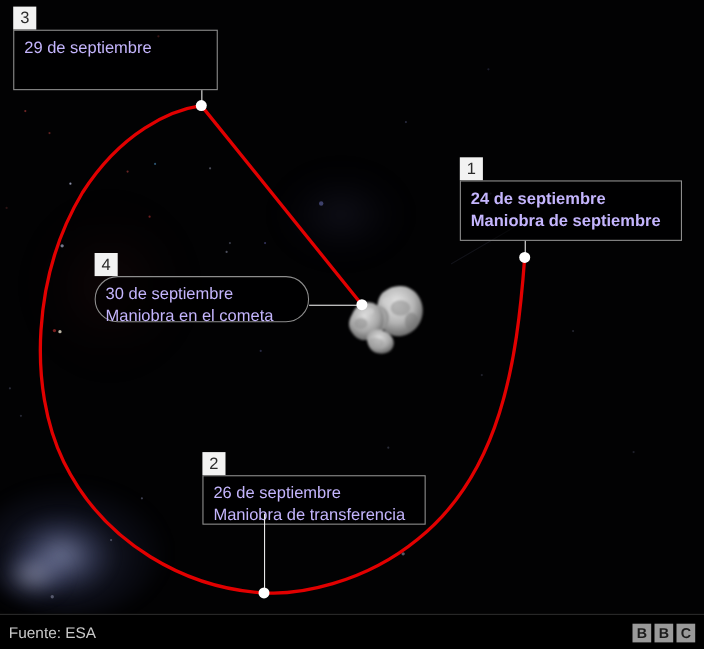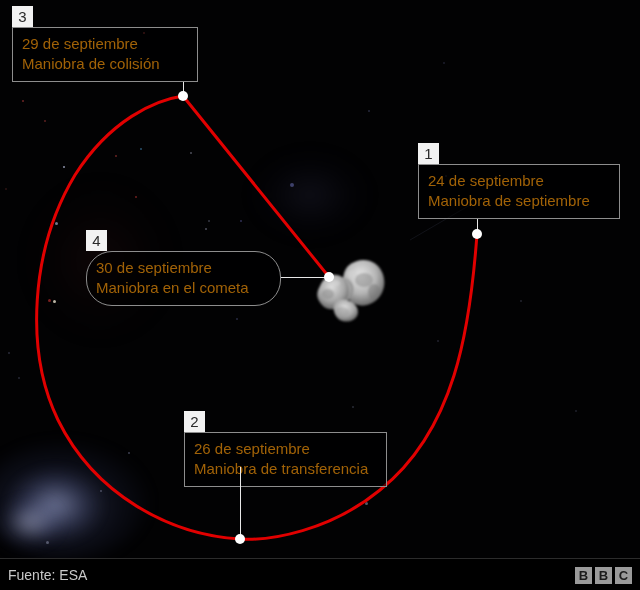--- a/index.html
+++ b/index.html
@@ -95,21 +95,21 @@
   .box {
     position: absolute;
     top: 21px;
     left: 0;
     border: 1px solid #8d8d8d;
     background: rgba(0,0,0,0.55);
     padding: 6px 9px 7px 9px;
     box-sizing: border-box;
   }
   .box .line {
-    color: #a16207;
+    color: #c4b5fd;
     font-size: 15px;
     line-height: 20px;
     white-space: nowrap;
     font-family: "Liberation Sans", sans-serif;
   }
   .leader {
     position: absolute;
     background: #e8e8e8;
   }
   .dot {
@@ -261,49 +261,48 @@
         <ellipse cx="48" cy="24" rx="5" ry="4" fill="#d2d2d2" opacity="0.6"></ellipse>
         <ellipse cx="32" cy="33" rx="4" ry="3" fill="#d8d8d8" opacity="0.5"></ellipse>
       </g>
     </svg>
   </div>
 
   <div class="callout" style="left:12px;top:6px;">
     <div class="badge">3</div>
     <div class="box" style="width:186px;height:55px;">
       <div class="line">29 de septiembre</div>
-      <div class="line">Maniobra de colisión</div>
     </div>
   </div>
   <div class="leader" style="left:183px;top:82px;width:1px;height:16px;"></div>
   <div class="dot" style="left:178px;top:91px;"></div>
 
   <div class="callout" style="left:418px;top:143px;">
     <div class="badge">1</div>
-    <div class="box" style="width:202px;height:55px;">
+    <div class="box" style="width:202px;height:55px;font-weight:bold;">
       <div class="line">24 de septiembre</div>
       <div class="line">Maniobra de septiembre</div>
     </div>
   </div>
   <div class="leader" style="left:477px;top:219px;width:1px;height:17px;"></div>
   <div class="dot" style="left:472px;top:229px;"></div>
 
   <div class="callout" style="left:86px;top:230px;">
     <div class="badge">4</div>
-    <div class="box" style="width:195px;height:55px;border-radius:26px;">
+    <div class="box" style="width:195px;height:42px;border-radius:26px;">
       <div class="line">30 de septiembre</div>
       <div class="line">Maniobra en el cometa</div>
     </div>
   </div>
   <div class="leader" style="left:281px;top:277px;width:48px;height:1px;"></div>
   <div class="dot" style="left:324px;top:272px;"></div>
 
   <div class="callout" style="left:184px;top:411px;">
     <div class="badge">2</div>
-    <div class="box" style="width:203px;height:55px;">
+    <div class="box" style="width:203px;height:45px;">
       <div class="line">26 de septiembre</div>
       <div class="line">Maniobra de transferencia</div>
     </div>
   </div>
   <div class="leader" style="left:240px;top:467px;width:1px;height:72px;"></div>
   <div class="dot" style="left:235px;top:534px;"></div>
 
   <div class="footer">
     <div class="source">Fuente: ESA</div>
     <div class="bbc">

